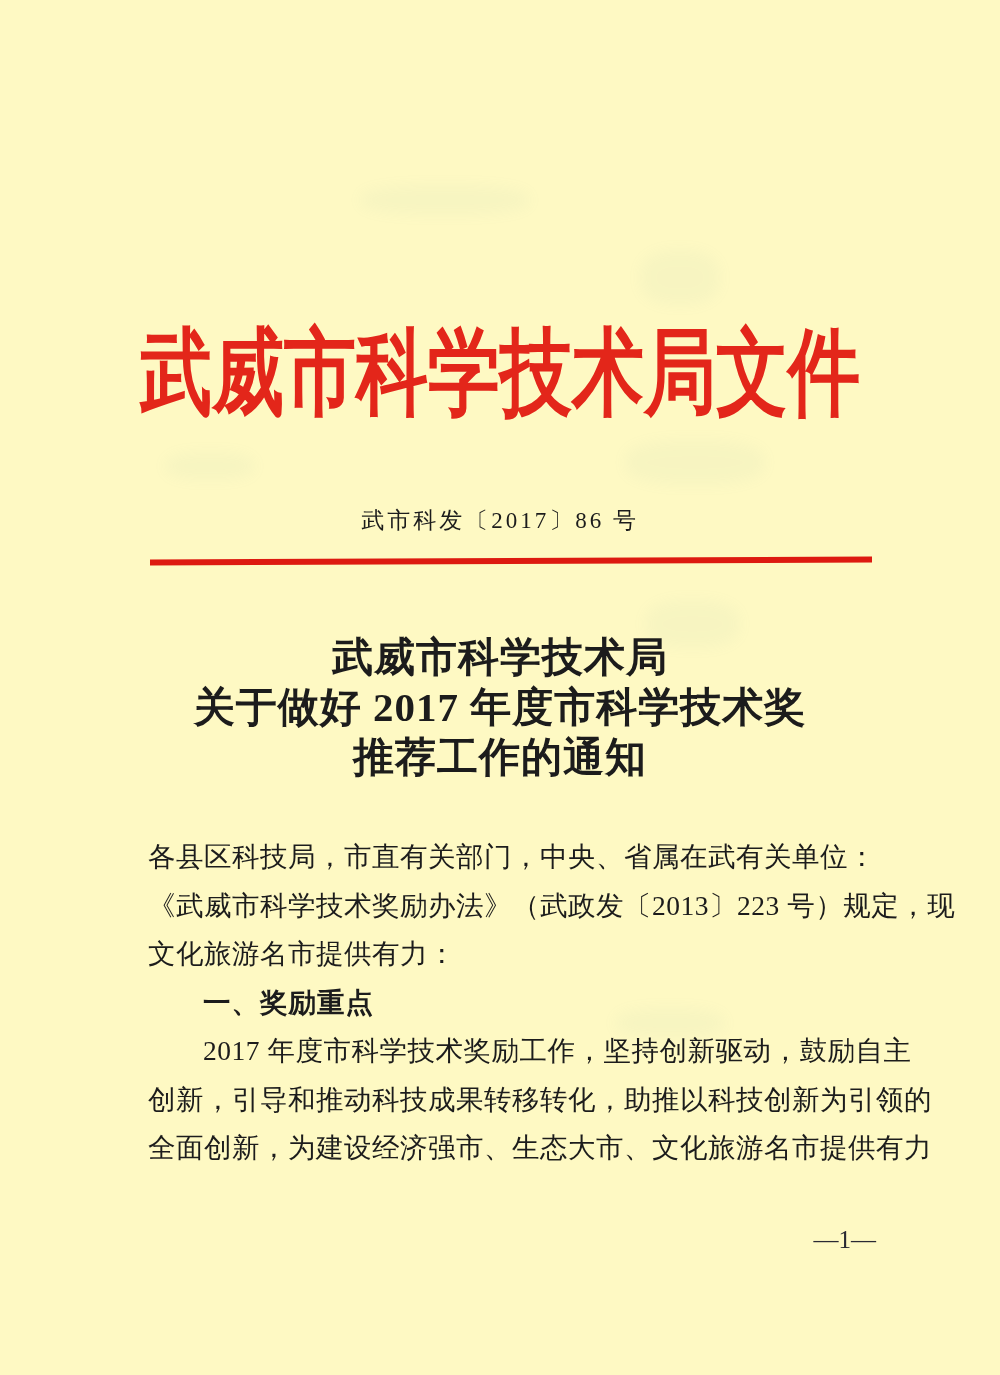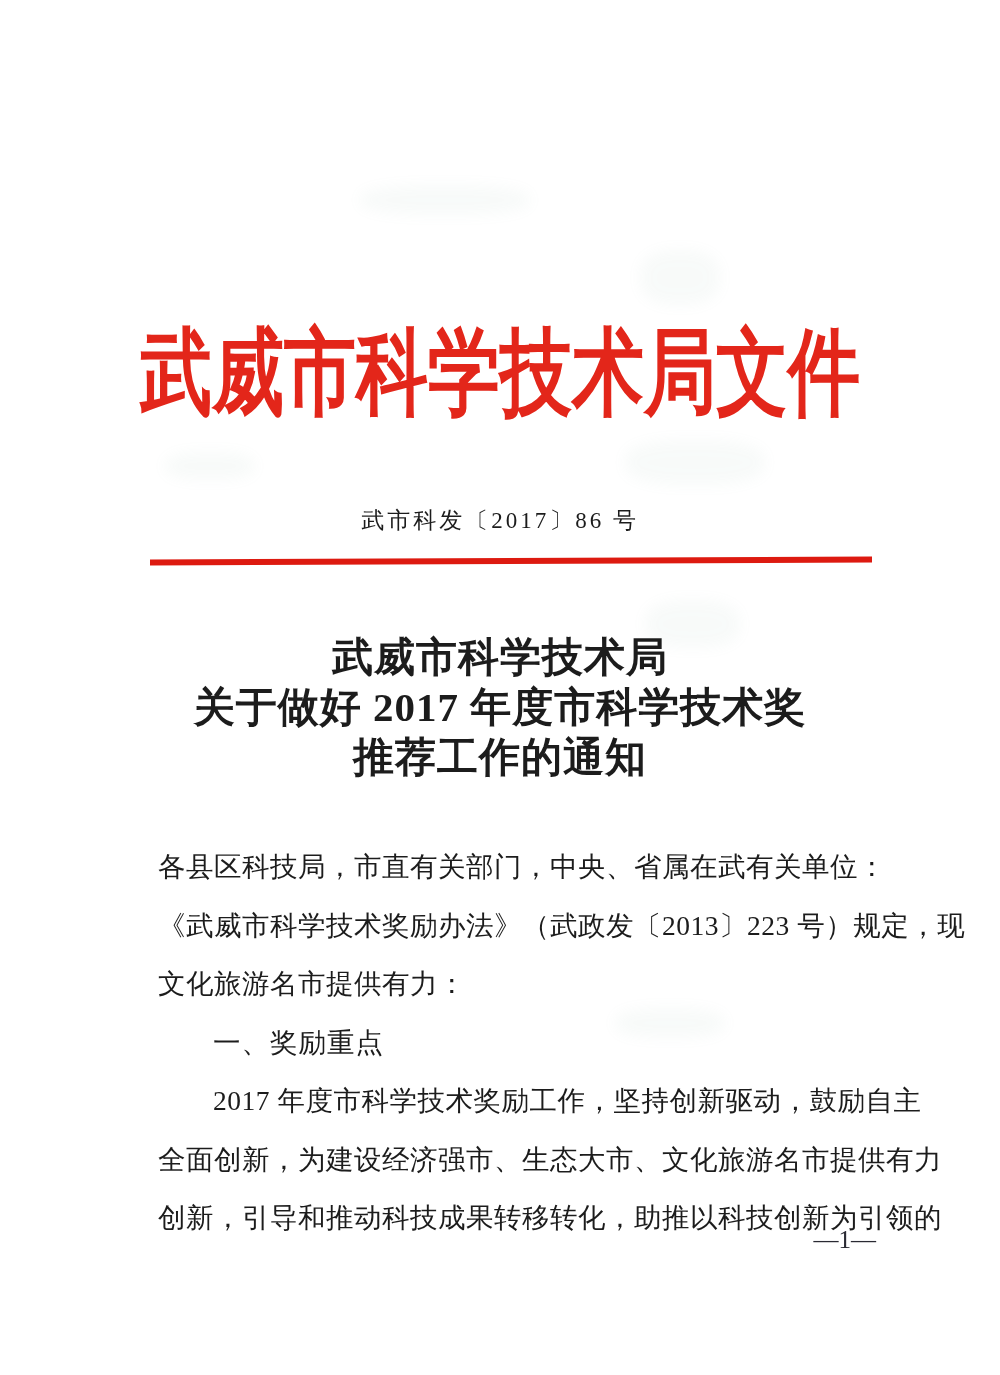--- a/index.html
+++ b/index.html
@@ -5,21 +5,21 @@
   html, body {
     margin: 0;
     padding: 0;
     background: #e9e9e9;
   }
   .page {
     position: relative;
     width: 1000px;
     height: 1375px;
     margin: 0 auto;
-    background: #ffffff;
+    background: #fef9c3;
     overflow: hidden;
     font-family: "Liberation Serif", "DejaVu Serif", serif;
     color: var(--ink, #1c1c1c);
   }
 
   
   .smudge {
     position: absolute;
     background: #8fb4a4;
     opacity: 0.06;
@@ -82,26 +82,26 @@
   .body-text {
     position: absolute;
     left: 148px;
     top: 833px;
     width: 726px;
     font-size: 27.5px;
     line-height: 48.5px;
     letter-spacing: 0.5px;
   }
   .body-text p {
-    margin: 10px;
+    margin: 0;
     white-space: nowrap;
   }
   .body-text p.indent { text-indent: 2em; }
   .body-text p.hei {
-    font-weight: normal;
+    font-weight: bold;
     font-family: "Liberation Sans", "DejaVu Sans", sans-serif;
     letter-spacing: 1px;
   }
 
   .page-number {
     position: absolute;
     top: 1226px;
     right: 124px;
     font-size: 25px;
     letter-spacing: 0px;
@@ -131,19 +131,19 @@
     <div>关于做好 2017 年度市科学技术奖</div>
     <div>推荐工作的通知</div>
   </div>
 
   <div class="body-text">
     <p>各县区科技局，市直有关部门，中央、省属在武有关单位：</p>
     <p>《武威市科学技术奖励办法》（武政发〔2013〕223 号）规定，现</p>
     <p>文化旅游名市提供有力：</p>
     <p class="indent hei">一、奖励重点</p>
     <p class="indent">2017 年度市科学技术奖励工作，坚持创新驱动，鼓励自主</p>
+    <p>创新，引导和推动科技成果转移转化，助推以科技创新为引领的</p>
     <p>全面创新，为建设经济强市、生态大市、文化旅游名市提供有力</p>
-    <p>创新，引导和推动科技成果转移转化，助推以科技创新为引领的</p>
   </div>
 
   <div class="page-number">—1—</div>
 
 </div>
 
 </body></html>

